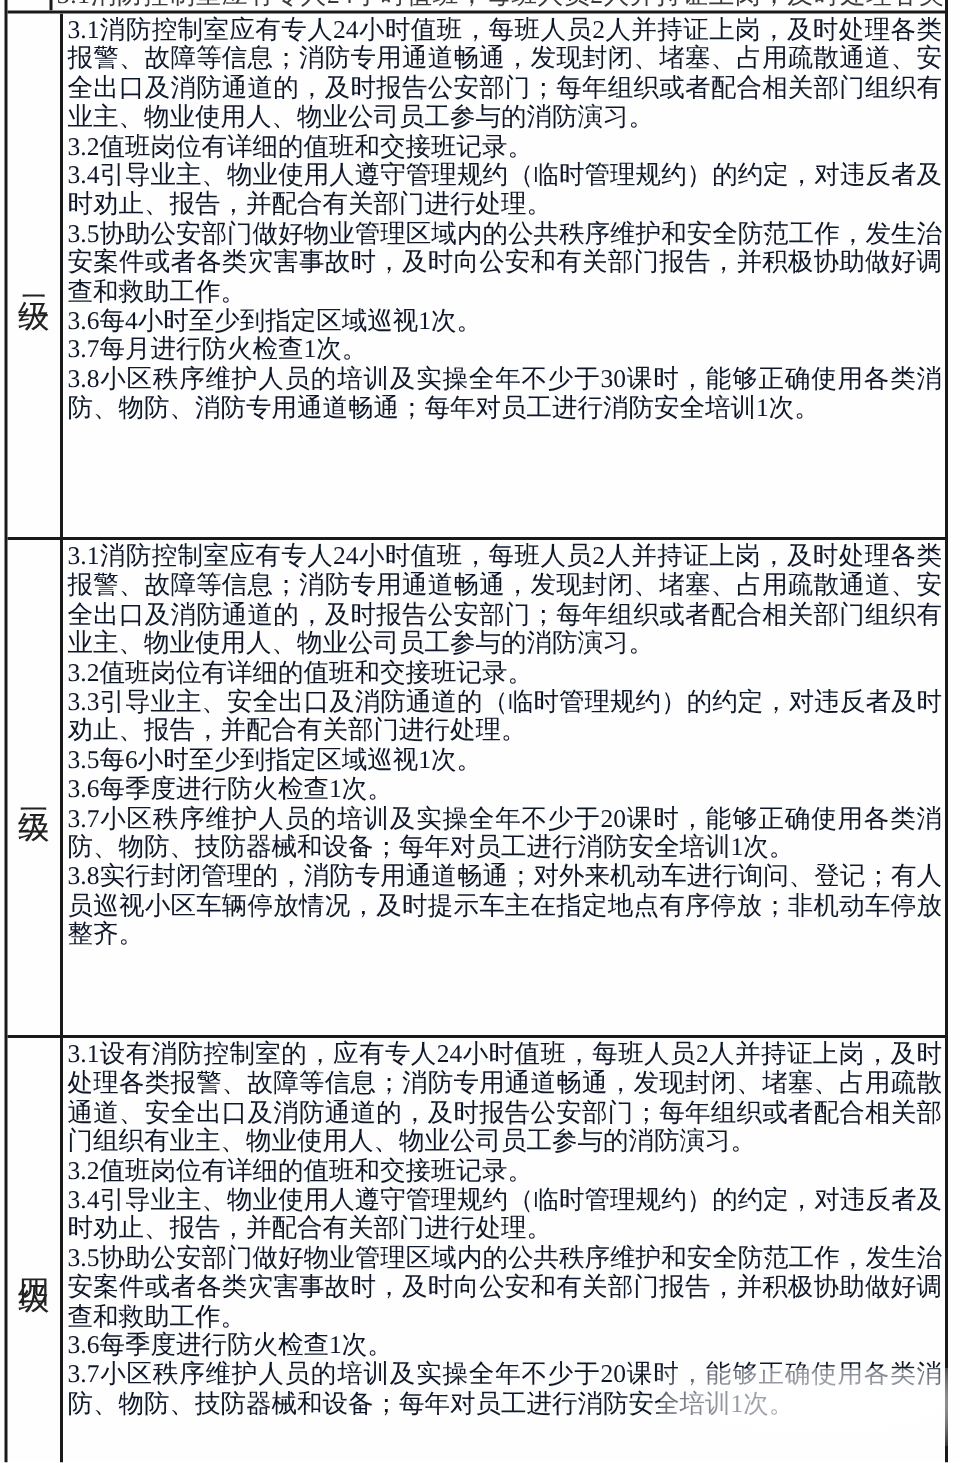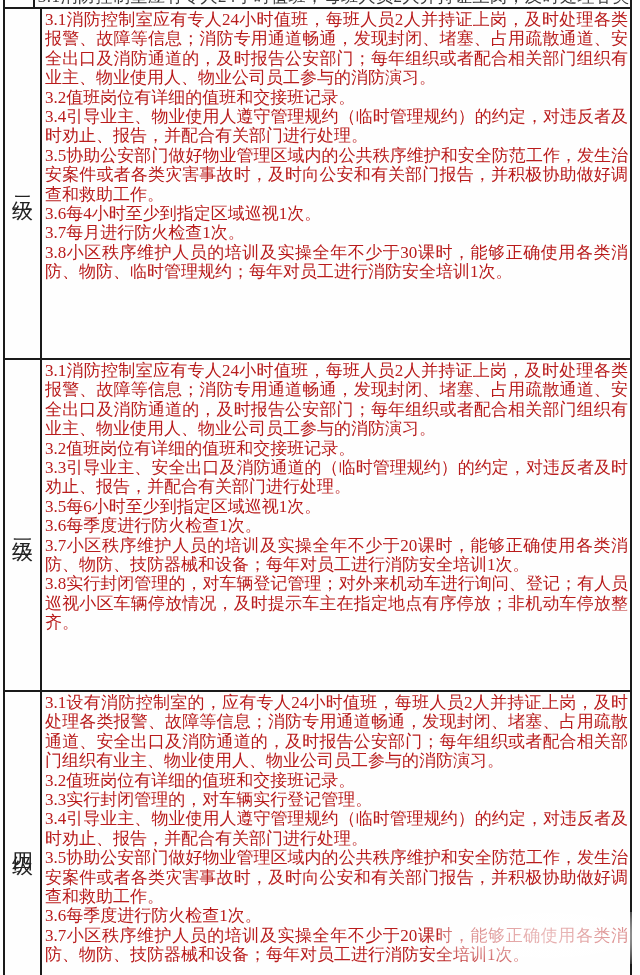--- a/index.html
+++ b/index.html
@@ -59,21 +59,21 @@
     writing-mode: vertical-rl;
     text-orientation: upright;
     font-size: 21px;
     letter-spacing: 3px;
     font-weight: 500;
   }
   .content-cell {
     flex: 1;
     overflow: hidden;
     padding: 1px 2px 0 3px;
-    color: #b91c1c;
+    color: #0f172a;
     font-size: 17px;
     line-height: 19.4px;
   }
   .content-cell p {
     text-align: justify;
     text-justify: inter-ideograph;
   }
   .partial-bottom {
     border-top: 2px solid #1a1a1a;
     height: 7px;
@@ -108,47 +108,46 @@
       <div class="label-cell">
         <span class="label-text">二级</span>
       </div>
       <div class="content-cell">
         <p>3.1消防控制室应有专人24小时值班，每班人员2人并持证上岗，及时处理各类报警、故障等信息；消防专用通道畅通，发现封闭、堵塞、占用疏散通道、安全出口及消防通道的，及时报告公安部门；每年组织或者配合相关部门组织有业主、物业使用人、物业公司员工参与的消防演习。</p>
         <p>3.2值班岗位有详细的值班和交接班记录。</p>
         <p>3.4引导业主、物业使用人遵守管理规约（临时管理规约）的约定，对违反者及时劝止、报告，并配合有关部门进行处理。</p>
         <p>3.5协助公安部门做好物业管理区域内的公共秩序维护和安全防范工作，发生治安案件或者各类灾害事故时，及时向公安和有关部门报告，并积极协助做好调查和救助工作。</p>
         <p>3.6每4小时至少到指定区域巡视1次。</p>
         <p>3.7每月进行防火检查1次。</p>
-        <p>3.8小区秩序维护人员的培训及实操全年不少于30课时，能够正确使用各类消防、物防、临时管理规约；每年对员工进行消防安全培训1次。</p>
+        <p>3.8小区秩序维护人员的培训及实操全年不少于30课时，能够正确使用各类消防、物防、消防专用通道畅通；每年对员工进行消防安全培训1次。</p>
       </div>
     </div>
 
     <div class="t-row r2">
       <div class="label-cell">
         <span class="label-text">三级</span>
       </div>
       <div class="content-cell">
         <p>3.1消防控制室应有专人24小时值班，每班人员2人并持证上岗，及时处理各类报警、故障等信息；消防专用通道畅通，发现封闭、堵塞、占用疏散通道、安全出口及消防通道的，及时报告公安部门；每年组织或者配合相关部门组织有业主、物业使用人、物业公司员工参与的消防演习。</p>
         <p>3.2值班岗位有详细的值班和交接班记录。</p>
         <p>3.3引导业主、安全出口及消防通道的（临时管理规约）的约定，对违反者及时劝止、报告，并配合有关部门进行处理。</p>
         <p>3.5每6小时至少到指定区域巡视1次。</p>
         <p>3.6每季度进行防火检查1次。</p>
         <p>3.7小区秩序维护人员的培训及实操全年不少于20课时，能够正确使用各类消防、物防、技防器械和设备；每年对员工进行消防安全培训1次。</p>
-        <p>3.8实行封闭管理的，对车辆登记管理；对外来机动车进行询问、登记；有人员巡视小区车辆停放情况，及时提示车主在指定地点有序停放；非机动车停放整齐。</p>
+        <p>3.8实行封闭管理的，消防专用通道畅通；对外来机动车进行询问、登记；有人员巡视小区车辆停放情况，及时提示车主在指定地点有序停放；非机动车停放整齐。</p>
       </div>
     </div>
 
     <div class="t-row r3">
       <div class="label-cell">
         <span class="label-text">四级</span>
       </div>
       <div class="content-cell">
         <p>3.1设有消防控制室的，应有专人24小时值班，每班人员2人并持证上岗，及时处理各类报警、故障等信息；消防专用通道畅通，发现封闭、堵塞、占用疏散通道、安全出口及消防通道的，及时报告公安部门；每年组织或者配合相关部门组织有业主、物业使用人、物业公司员工参与的消防演习。</p>
         <p>3.2值班岗位有详细的值班和交接班记录。</p>
-        <p>3.3实行封闭管理的，对车辆实行登记管理。</p>
         <p>3.4引导业主、物业使用人遵守管理规约（临时管理规约）的约定，对违反者及时劝止、报告，并配合有关部门进行处理。</p>
         <p>3.5协助公安部门做好物业管理区域内的公共秩序维护和安全防范工作，发生治安案件或者各类灾害事故时，及时向公安和有关部门报告，并积极协助做好调查和救助工作。</p>
         <p>3.6每季度进行防火检查1次。</p>
         <p>3.7小区秩序维护人员的培训及实操全年不少于20课时，能够正确使用各类消防、物防、技防器械和设备；每年对员工进行消防安全培训1次。</p>
       </div>
     </div>
 
     <div class="partial-bottom">
       <div class="pb-label"></div>
     </div>

